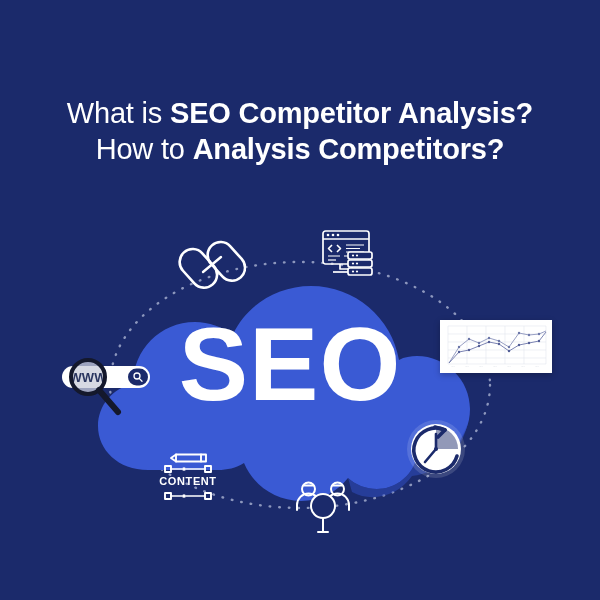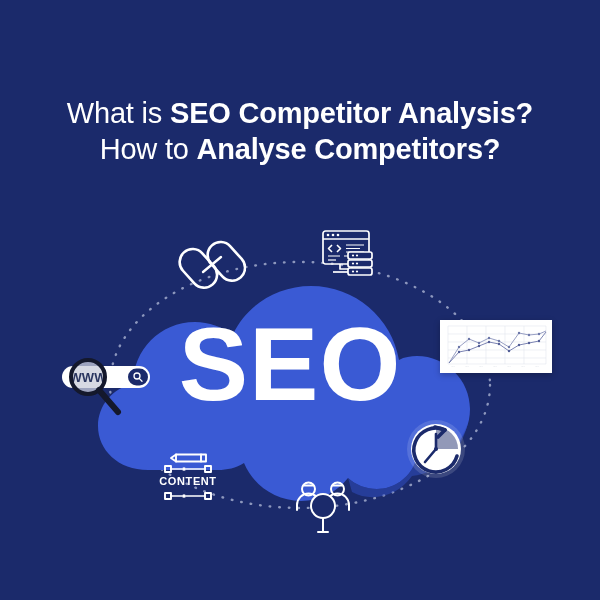--- a/index.html
+++ b/index.html
@@ -38,21 +38,21 @@
   }
   .chart-card svg{display:block;}
 </style>
 </head>
 <body>
 
 <div id="poster">
 
   <div class="headline">
     <span class="hl-line"><span class="hl-light">What is </span><span class="hl-bold">SEO Competitor Analysis?</span></span>
-    <span class="hl-line"><span class="hl-light">How to </span><span class="hl-bold">Analyse Competitors?</span></span>
+    <span class="hl-line"><span class="hl-light">How to </span><span class="hl-bold">Analysis Competitors?</span></span>
   </div>
 
   <div class="scene">
 
     <svg width="600" height="400" viewBox="0 0 600 400">
 
       <ellipse cx="300" cy="185" rx="190" ry="123" fill="none" stroke="#8d97bd" stroke-width="2.4" stroke-linecap="round" stroke-dasharray="0.6 9"></ellipse>
 
       <g>
         <path d="M148,270

